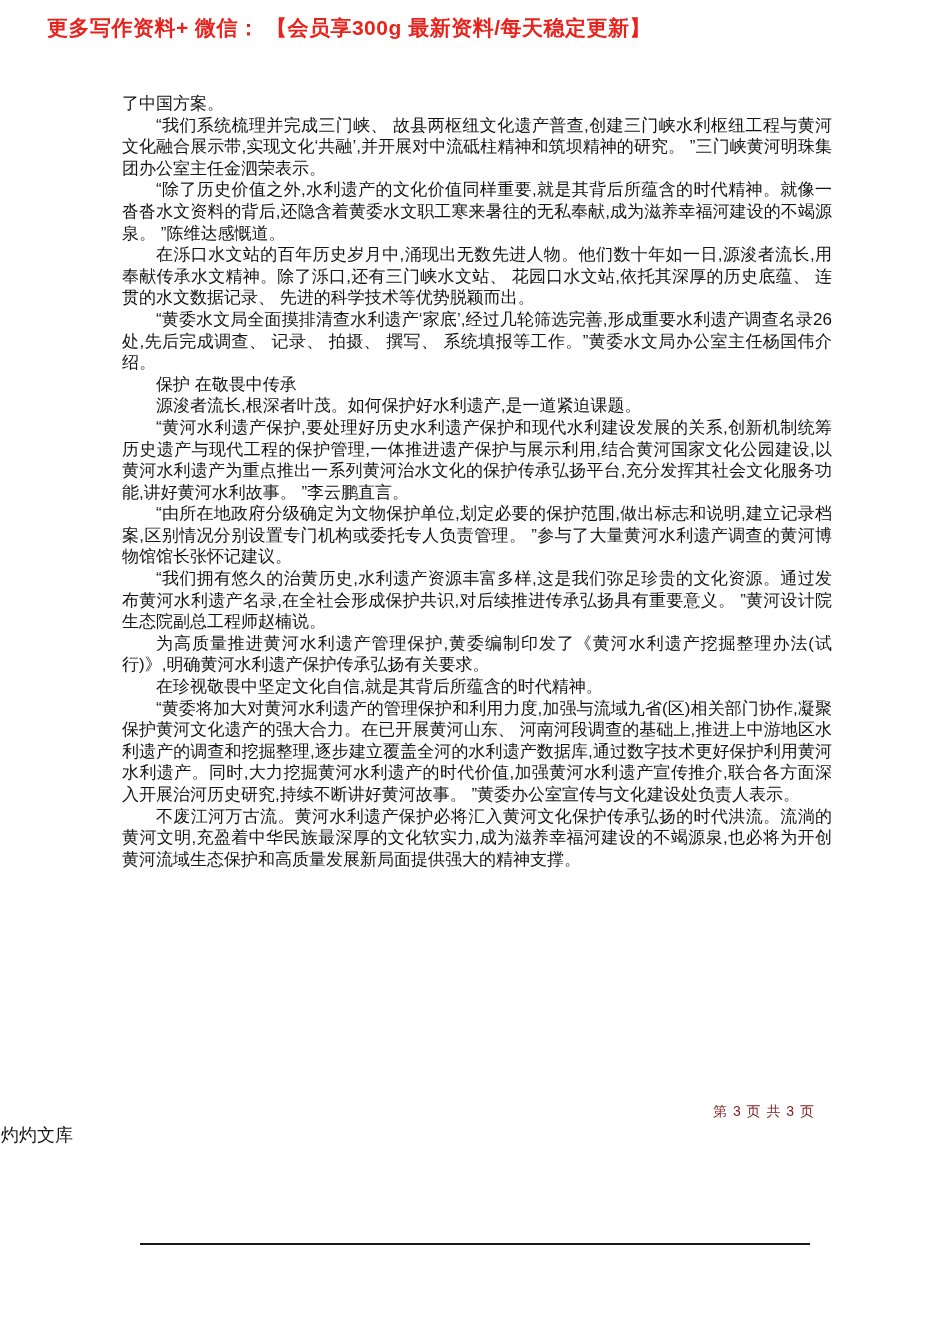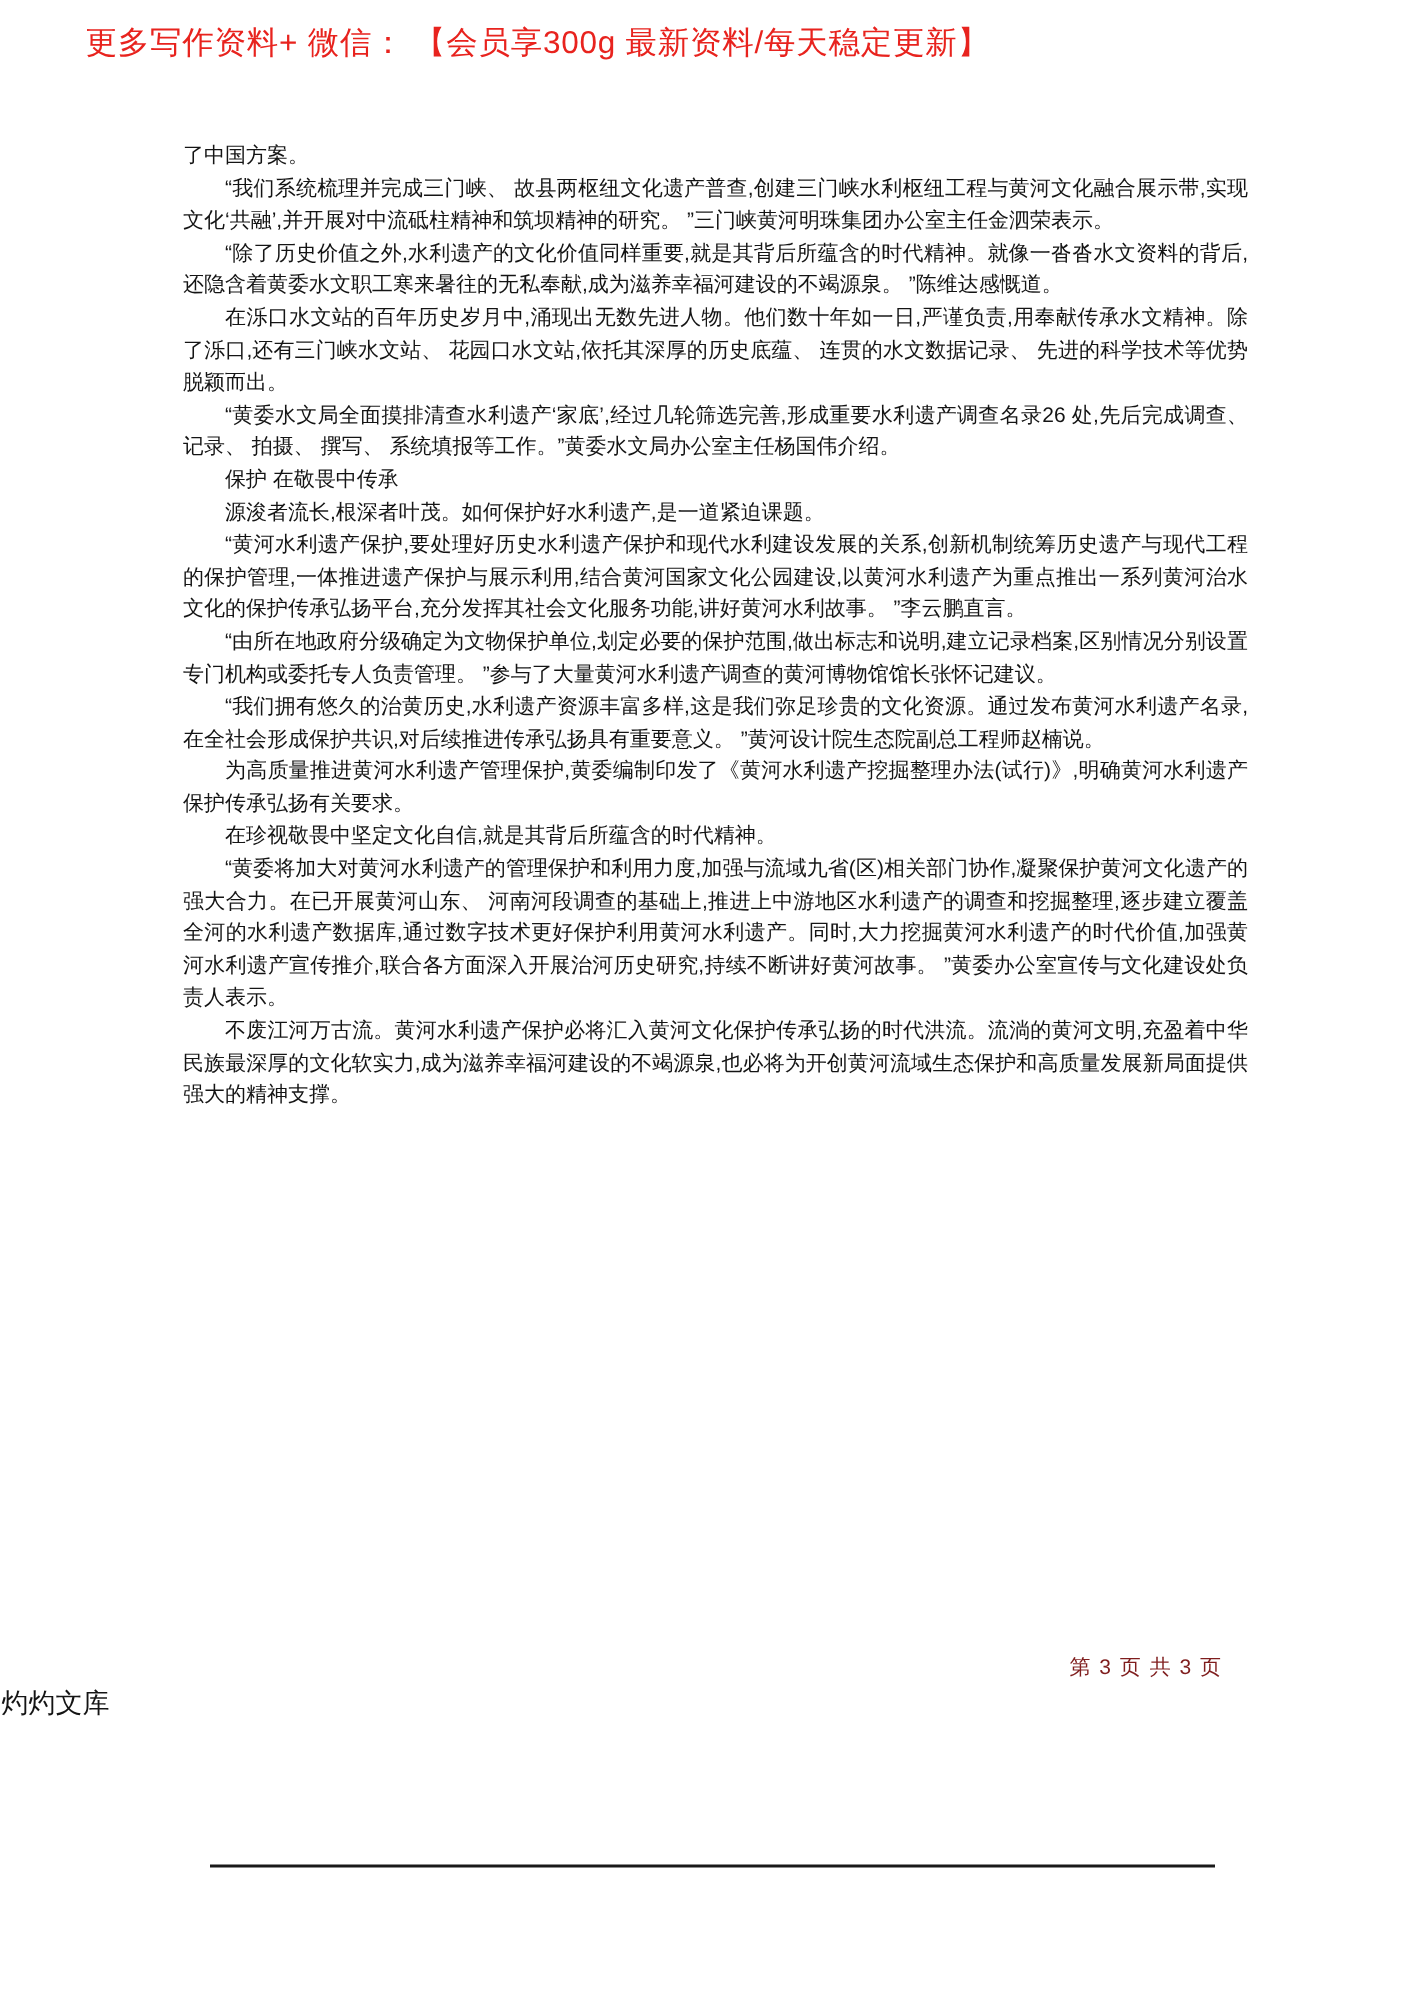--- a/index.html
+++ b/index.html
@@ -7,34 +7,34 @@
     position: relative;
     width: 950px;
     height: 1344px;
     background: #ffffff;
     overflow: hidden;
     font-family: "Liberation Sans", "DejaVu Sans", sans-serif;
     color: #111111;
   }
   .promo {
     position: absolute;
-    left: 57px;
+    left: 47px;
     top: 14px;
     font-size: 21px;
-    font-weight: normal;
+    font-weight: bold;
     letter-spacing: 0.5px;
     color: #e8231e;
     white-space: nowrap;
   }
   .doc-body {
     position: absolute;
     left: 122px;
     top: 93px;
     width: 710px;
-    font-size: 14px;
+    font-size: 17px;
     line-height: 21.6px;
     text-align: justify;
     color: #141414;
   }
   .doc-body p {
     margin: 0;
     text-indent: 2em;
   }
   .doc-body p.no-indent { text-indent: 0; }
   .page-number {
@@ -85,21 +85,21 @@
   <div class="promo">更多写作资料+ 微信： 【会员享300g 最新资料/每天稳定更新】</div>
 
   <div class="doc-body">
 
       <p class="no-indent">了中国方案。</p>
 
       <p>“我们系统梳理并完成三门峡、 故县两枢纽文化遗产普查,创建三门峡水利枢纽工程与黄河文化融合展示带,实现文化‘共融’,并开展对中流砥柱精神和筑坝精神的研究。 ”三门峡黄河明珠集团办公室主任金泗荣表示。</p>
 
       <p>“除了历史价值之外,水利遗产的文化价值同样重要,就是其背后所蕴含的时代精神。就像一沓沓水文资料的背后,还隐含着黄委水文职工寒来暑往的无私奉献,成为滋养幸福河建设的不竭源泉。 ”陈维达感慨道。</p>
 
-      <p>在泺口水文站的百年历史岁月中,涌现出无数先进人物。他们数十年如一日,严谨负责,用奉献传承水文精神。除了泺口,还有三门峡水文站、 花园口水文站,依托其深厚的历史底蕴、 连贯的水文数据记录、 先进的科学技术等优势脱颖而出。</p>
+      <p>在泺口水文站的百年历史岁月中,涌现出无数先进人物。他们数十年如一日,源浚者流长,用奉献传承水文精神。除了泺口,还有三门峡水文站、 花园口水文站,依托其深厚的历史底蕴、 连贯的水文数据记录、 先进的科学技术等优势脱颖而出。</p>
 
       <p>“黄委水文局全面摸排清查水利遗产‘家底’,经过几轮筛选完善,形成重要水利遗产调查名录26 处,先后完成调查、 记录、 拍摄、 撰写、 系统填报等工作。”黄委水文局办公室主任杨国伟介绍。</p>
 
       <p>保护 在敬畏中传承</p>
 
       <p>源浚者流长,根深者叶茂。如何保护好水利遗产,是一道紧迫课题。</p>
 
       <p>“黄河水利遗产保护,要处理好历史水利遗产保护和现代水利建设发展的关系,创新机制统筹历史遗产与现代工程的保护管理,一体推进遗产保护与展示利用,结合黄河国家文化公园建设,以黄河水利遗产为重点推出一系列黄河治水文化的保护传承弘扬平台,充分发挥其社会文化服务功能,讲好黄河水利故事。 ”李云鹏直言。</p>
 
       <p>“由所在地政府分级确定为文物保护单位,划定必要的保护范围,做出标志和说明,建立记录档案,区别情况分别设置专门机构或委托专人负责管理。 ”参与了大量黄河水利遗产调查的黄河博物馆馆长张怀记建议。</p>

